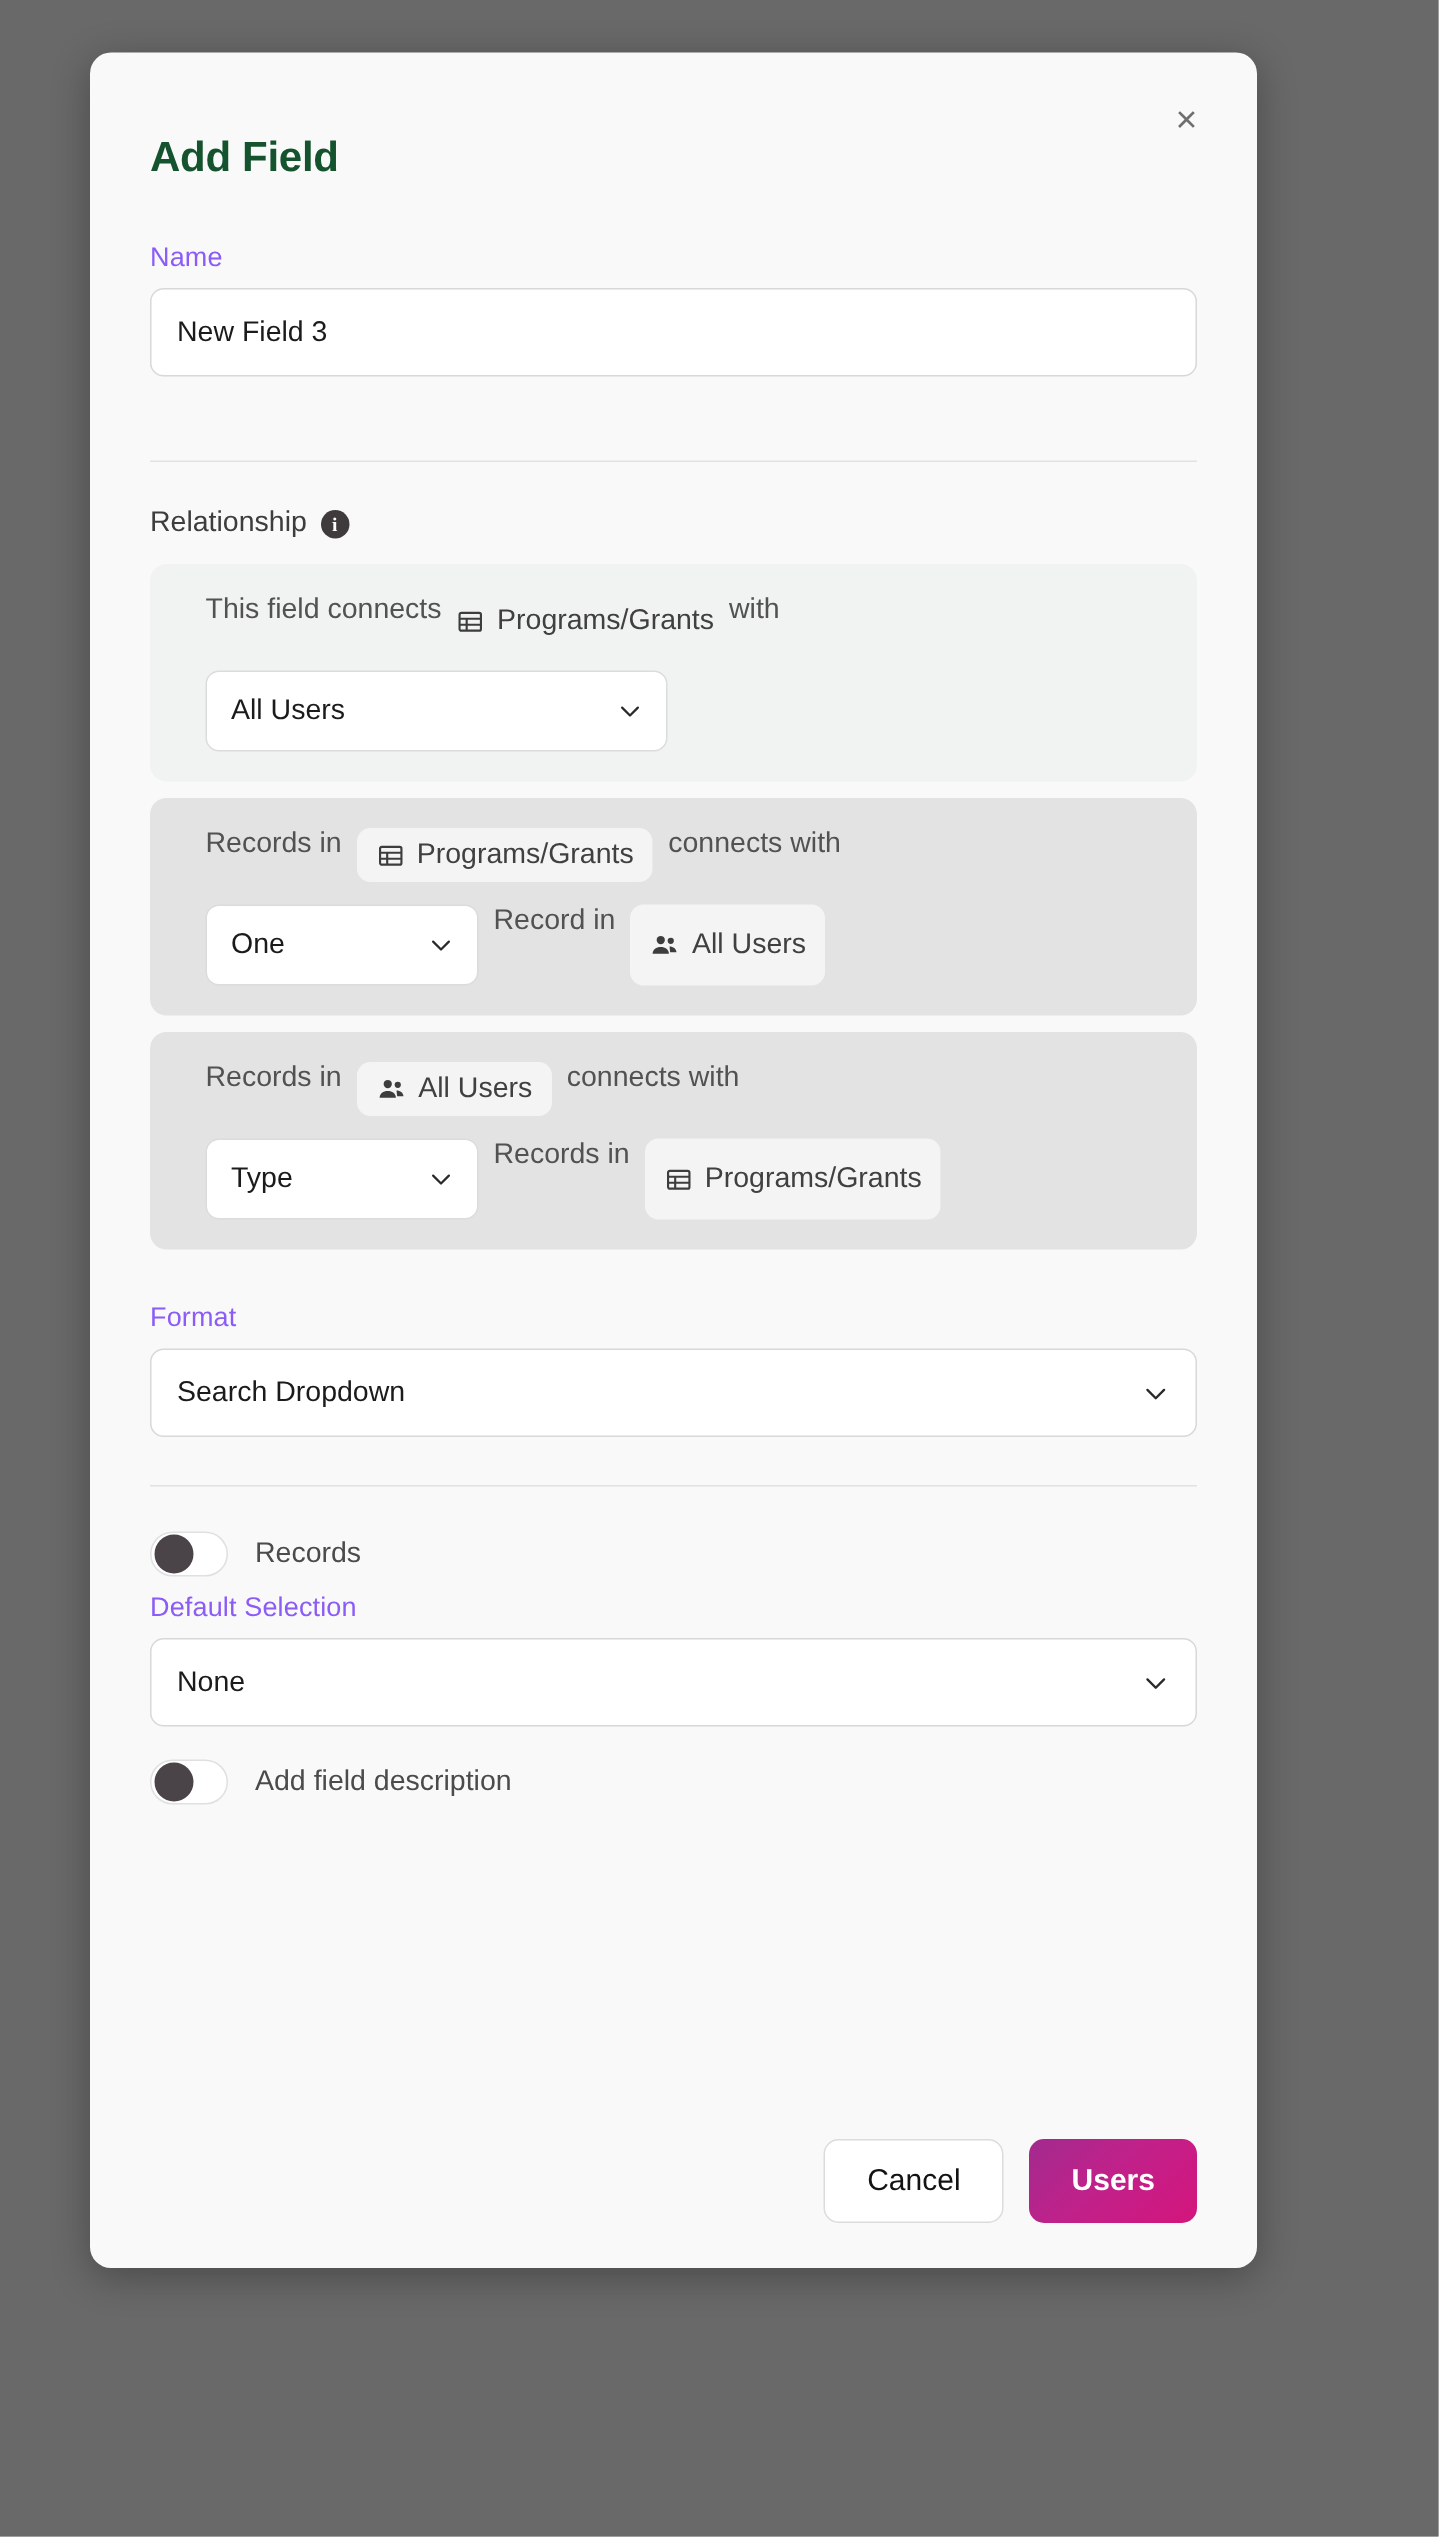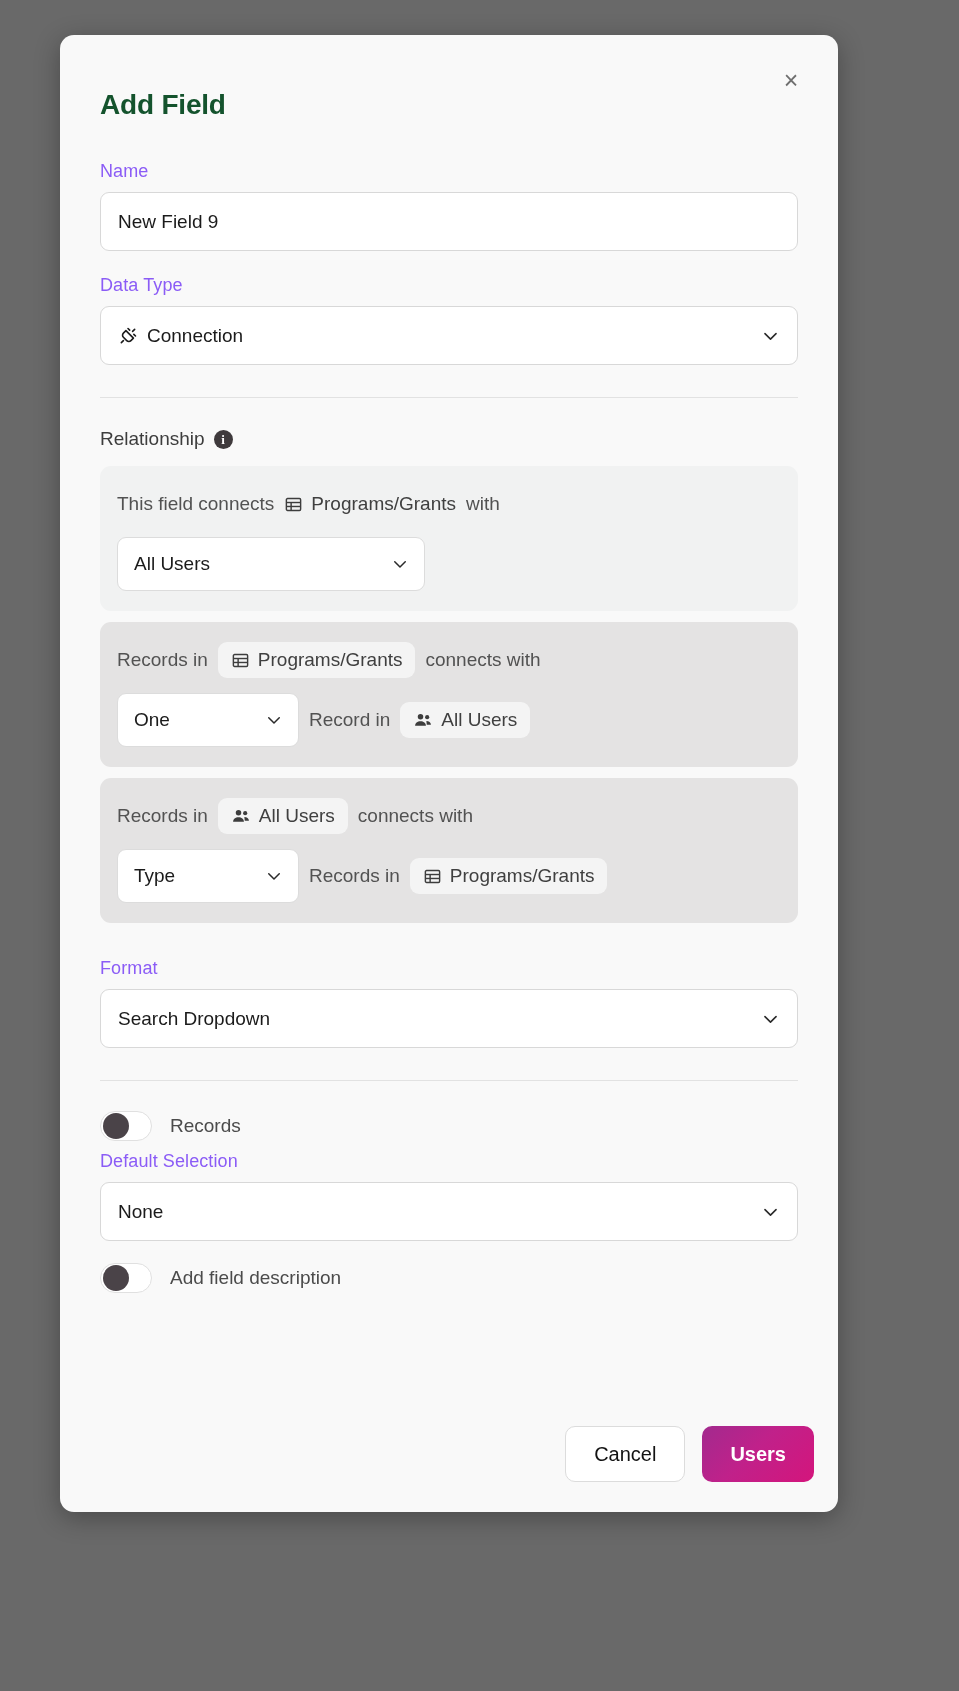--- a/index.html
+++ b/index.html
@@ -153,23 +153,23 @@
   .rel-card {
     border-radius: 11px;
     padding: 20px 17px;
     margin-bottom: 11px;
   }
   .rel-card.light { background: #f1f2f2; }
   .rel-card.dark  { background: #e4e3e3; }
 
   .rel-row {
     display: flex;
-    align-items: center;
     flex-wrap: wrap;
     gap: 10px;
+    margin-left: 20px;
   }
   .rel-row + .rel-row { margin-top: 15px; }
 
   .rel-text {
     font-size: 19px;
     color: #525252;
     white-space: nowrap;
   }
 
   .chip {
@@ -234,21 +234,21 @@
 
   .toggle-label {
     font-size: 19px;
     color: #4b4b4b;
   }
 
   
   .footer {
     position: absolute;
     left: 40px;
-    right: 24px;
+    right: 40px;
     bottom: 30px;
     display: flex;
     justify-content: flex-end;
     align-items: center;
     gap: 17px;
   }
 
   .btn {
     height: 56px;
     border-radius: 10px;
@@ -286,48 +286,26 @@
   <div class="modal">
     <div class="modal-inner">
 
       <button class="close-btn">×</button>
 
       <div class="modal-title">Add Field</div>
 
       <div>
         <div class="field-label">Name</div>
         <div class="text-input">
-          <span>New Field 9</span>
+          <span>New Field 3</span>
         </div>
       </div>
 
       <div class="spacer-24"></div>
 
-      <div>
-        <div class="field-label">Data Type</div>
-        <div class="select-box">
-          <span class="select-value">
-            <span>
-              <svg width="20" height="20" viewBox="0 0 24 24" fill="none" stroke="#1b1b1b" stroke-width="1.9" stroke-linecap="round" stroke-linejoin="round">
-                <path d="M6.5 17.5 4 20"></path>
-                <path d="M17.5 6.5 20 4"></path>
-                <path d="M9.5 5.5l9 9-3 3a3.5 3.5 0 0 1-5 0l-4-4a3.5 3.5 0 0 1 0-5z"></path>
-                <path d="M12 3l2 2"></path>
-                <path d="M19 10l2 2"></path>
-              </svg>
-            </span>
-            <span>Connection</span>
-          </span>
-          <span class="chev">
-            <svg width="19" height="19" viewBox="0 0 24 24" fill="none" stroke="#2a2a2a" stroke-width="2" stroke-linecap="round" stroke-linejoin="round">
-                <polyline points="5 9 12 16 19 9"></polyline>
-              </svg>
-          </span>
-        </div>
-      </div>
 
       <div class="divider"></div>
 
       <div class="rel-heading">
         <span>Relationship</span>
         <span class="info-icon">i</span>
       </div>
 
       <div class="rel-card light">
         <div class="rel-row">

